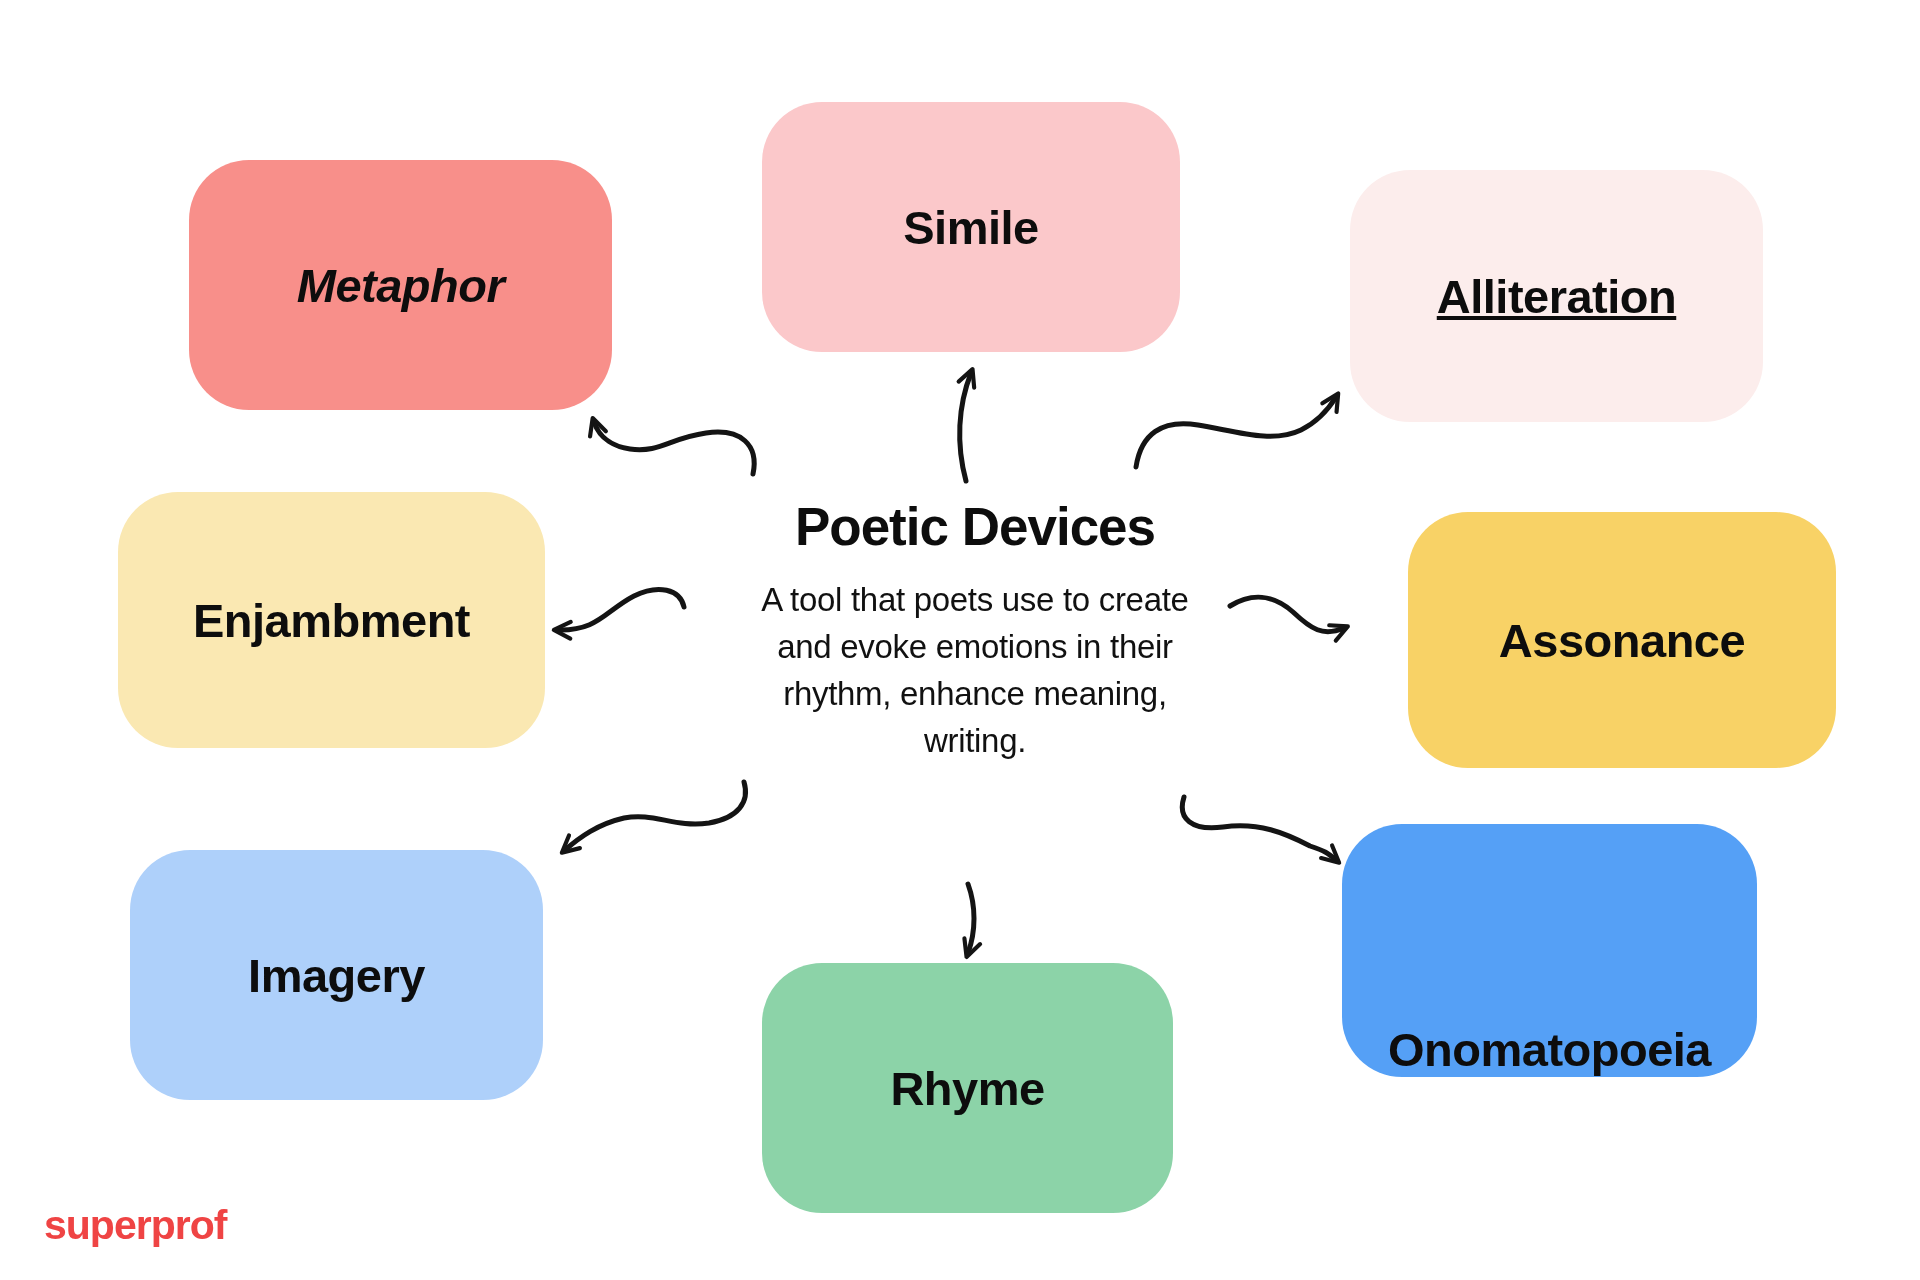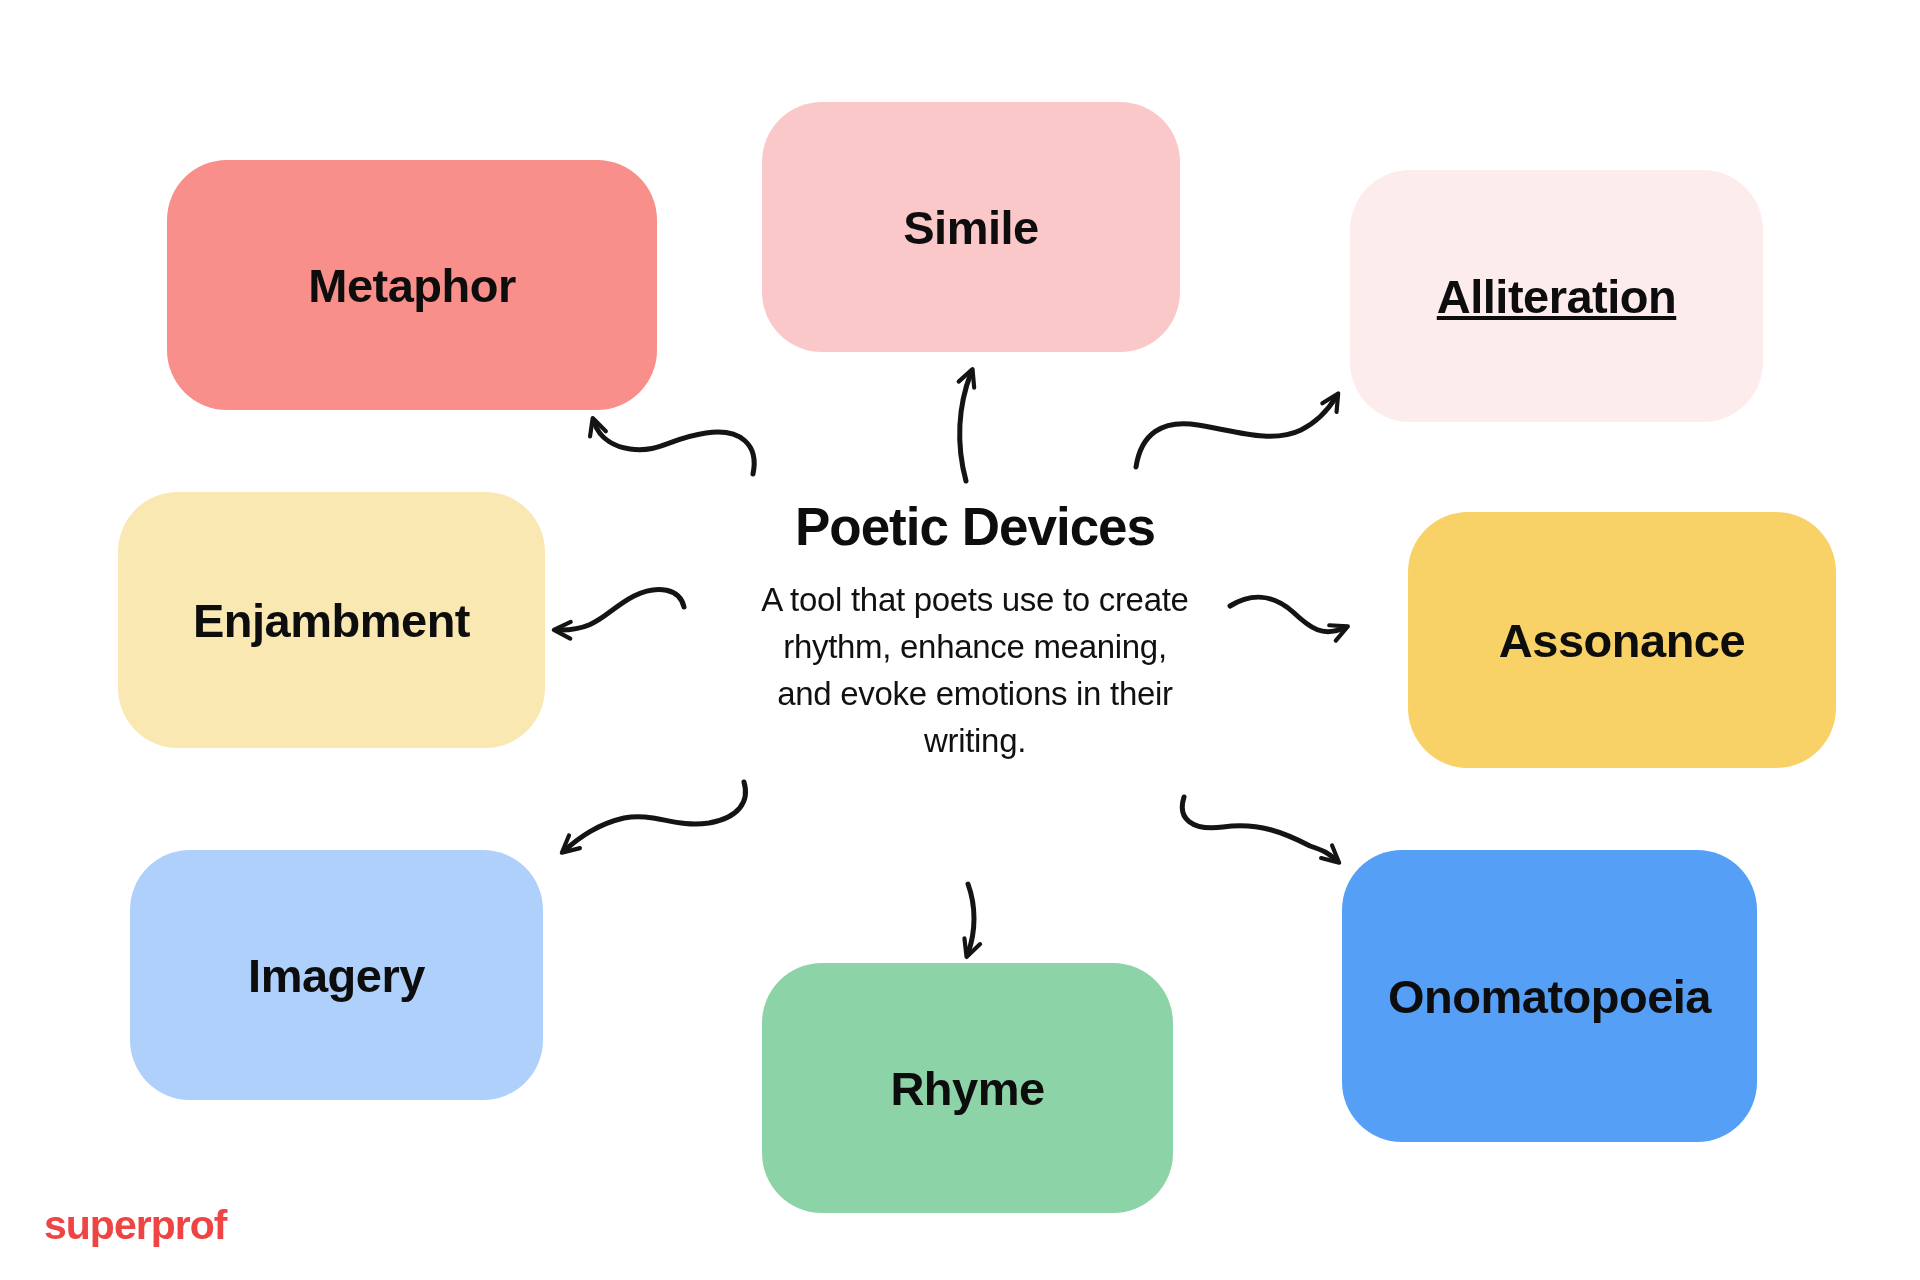--- a/index.html
+++ b/index.html
@@ -8,28 +8,28 @@
     font-family:"Liberation Sans","DejaVu Sans",sans-serif;color:#0D0D0D;
   }
   .arrows{position:absolute;left:0;top:0;width:1920px;height:1280px;}
   .node{
     position:absolute;border-radius:60px;
     display:flex;align-items:center;justify-content:center;
   }
   .node .label{
     font-size:47px;font-weight:700;letter-spacing:-0.5px;color:#0D0D0D;white-space:nowrap;
   }
-  .node-metaphor     {left:167px; top:160px; width:490px; height:250px;}
+  .node-metaphor     {left:189px; top:160px; width:423px; height:250px;font-style:italic;}
   .node-simile       {left:762px; top:102px; width:418px; height:250px;}
   .node-alliteration {left:1350px;top:170px; width:413px; height:252px;text-decoration:underline;}
   .node-enjambment   {left:118px; top:492px; width:427px; height:256px;}
   .node-assonance    {left:1408px;top:512px; width:428px; height:256px;}
   .node-imagery      {left:130px; top:850px; width:413px; height:250px;}
   .node-rhyme        {left:762px; top:963px; width:411px; height:250px;}
-  .node-onomatopoeia {left:1342px;top:850px; width:415px; height:292px;}
+  .node-onomatopoeia {left:1342px;top:824px; width:415px; height:253px;align-items:flex-end;}
   .center-node{
     position:absolute;left:580px;top:498px;width:790px;text-align:center;
   }
   .center-title{
     margin:0;font-size:53px;line-height:58px;font-weight:800;letter-spacing:-1px;color:#0D0D0D;
   }
   .center-desc{
     margin-top:20px;font-size:33px;line-height:47px;font-weight:400;letter-spacing:-0.3px;color:#111111;
   }
   .logo{
@@ -56,22 +56,22 @@
       <path d="M 744 782 C 750 802 738 818 709 823 C 674 828 654 812 624 818 C 598 824 580 837 565 850" marker-end="url(#ah)"></path>
       <path d="M 968 884 C 976 906 976 931 968 953" marker-end="url(#ah)"></path>
       <path d="M 1184 797 C 1177 819 1192 831 1223 827 C 1259 822 1285 833 1310 846 C 1325 851 1328 853 1336 860" marker-end="url(#ah)"></path>
     </g>
   </svg>
 
   <div class="center-node">
     <h1 class="center-title">Poetic Devices</h1>
     <div class="center-desc">
       <div>A tool that poets use to create</div>
+      <div>and evoke emotions in their</div>
       <div>rhythm, enhance meaning,</div>
-      <div>and evoke emotions in their</div>
       <div>writing.</div>
     </div>
   </div>
 
   <div class="node node-metaphor" style="background-color: rgb(248, 143, 138);">
     <span class="label">Metaphor</span>
   </div>
 
   <div class="node node-simile" style="background-color: rgb(251, 200, 202);">
     <span class="label">Simile</span>

